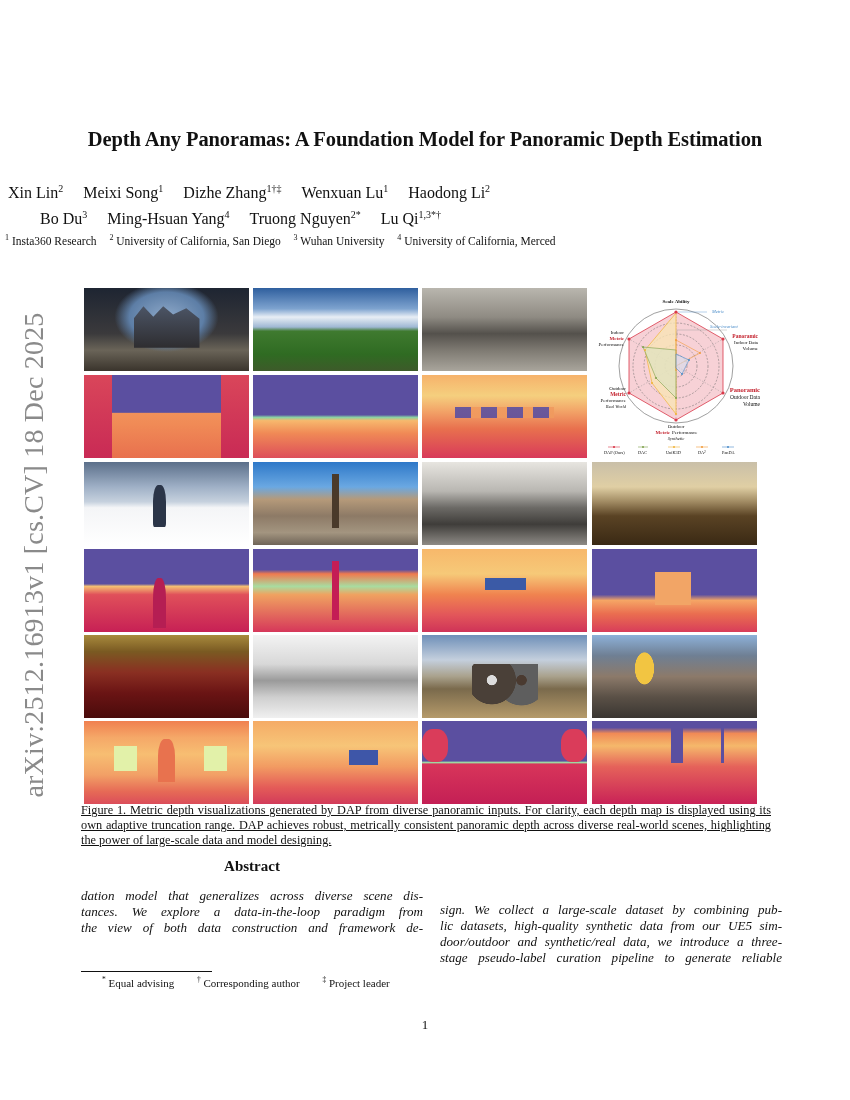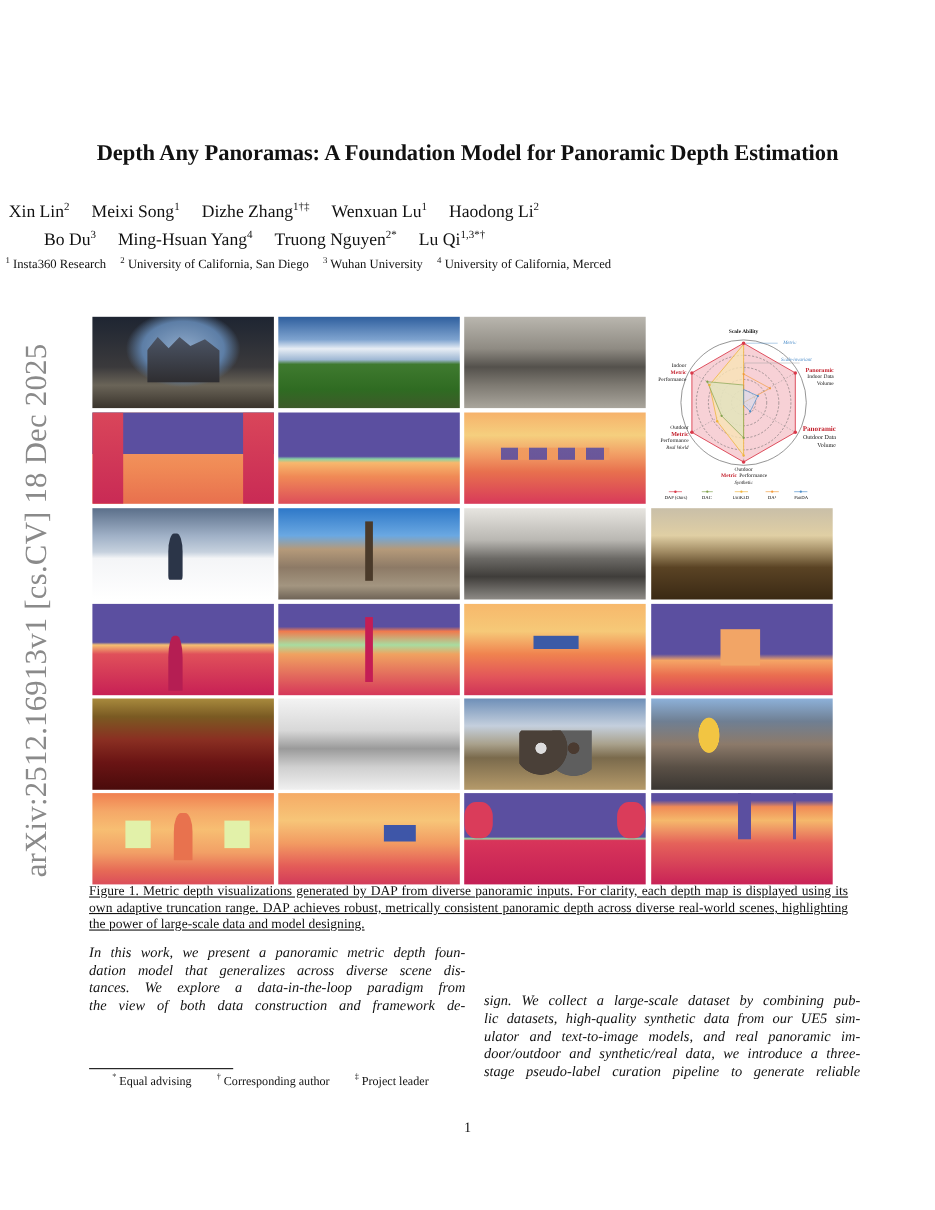--- a/index.html
+++ b/index.html
@@ -273,33 +273,32 @@
 
   <div class="cell d-palace" style="left:0;top:433px"></div>
   <div class="cell d-sketch" style="left:169px;top:433px"></div>
   <div class="cell d-road" style="left:338px;top:433px"></div>
   <div class="cell d-city" style="left:508px;top:433px"></div>
 </div>
 
 <p class="caption">Figure 1. Metric depth visualizations generated by DAP from diverse panoramic inputs. For clarity, each depth map is displayed using its own adaptive truncation range. DAP achieves robust, metrically consistent panoramic depth across diverse real-world scenes, highlighting the power of large-scale data and model designing.</p>
 
 <div class="col left">
+  <h2 class="abstract-heading">Abstract</h2>
   <div class="abstract-text">
-    <span class="line">In this work, we present a panoramic metric depth foun-</span>
     <span class="line">dation model that generalizes across diverse scene dis-</span>
     <span class="line">tances.  We explore a data-in-the-loop paradigm from</span>
     <span class="line">the view of both data construction and framework de-</span>
   </div>
 </div>
 
 <div class="col right">
   <div class="abstract-text">
     <span class="line">sign.  We collect a large-scale dataset by combining pub-</span>
     <span class="line">lic datasets, high-quality synthetic data from our UE5 sim-</span>
-    <span class="line">ulator and text-to-image models, and real panoramic im-</span>
     <span class="line">door/outdoor and synthetic/real data, we introduce a three-</span>
     <span class="line">stage pseudo-label curation pipeline to generate reliable</span>
   </div>
 </div>
 
 <div class="footnote-rule"></div>
 <div class="footnotes">
   <span><sup>*</sup> <span>Equal advising</span></span>
   <span><sup>†</sup> <span>Corresponding author</span></span>
   <span><sup>‡</sup> <span>Project leader</span></span>

